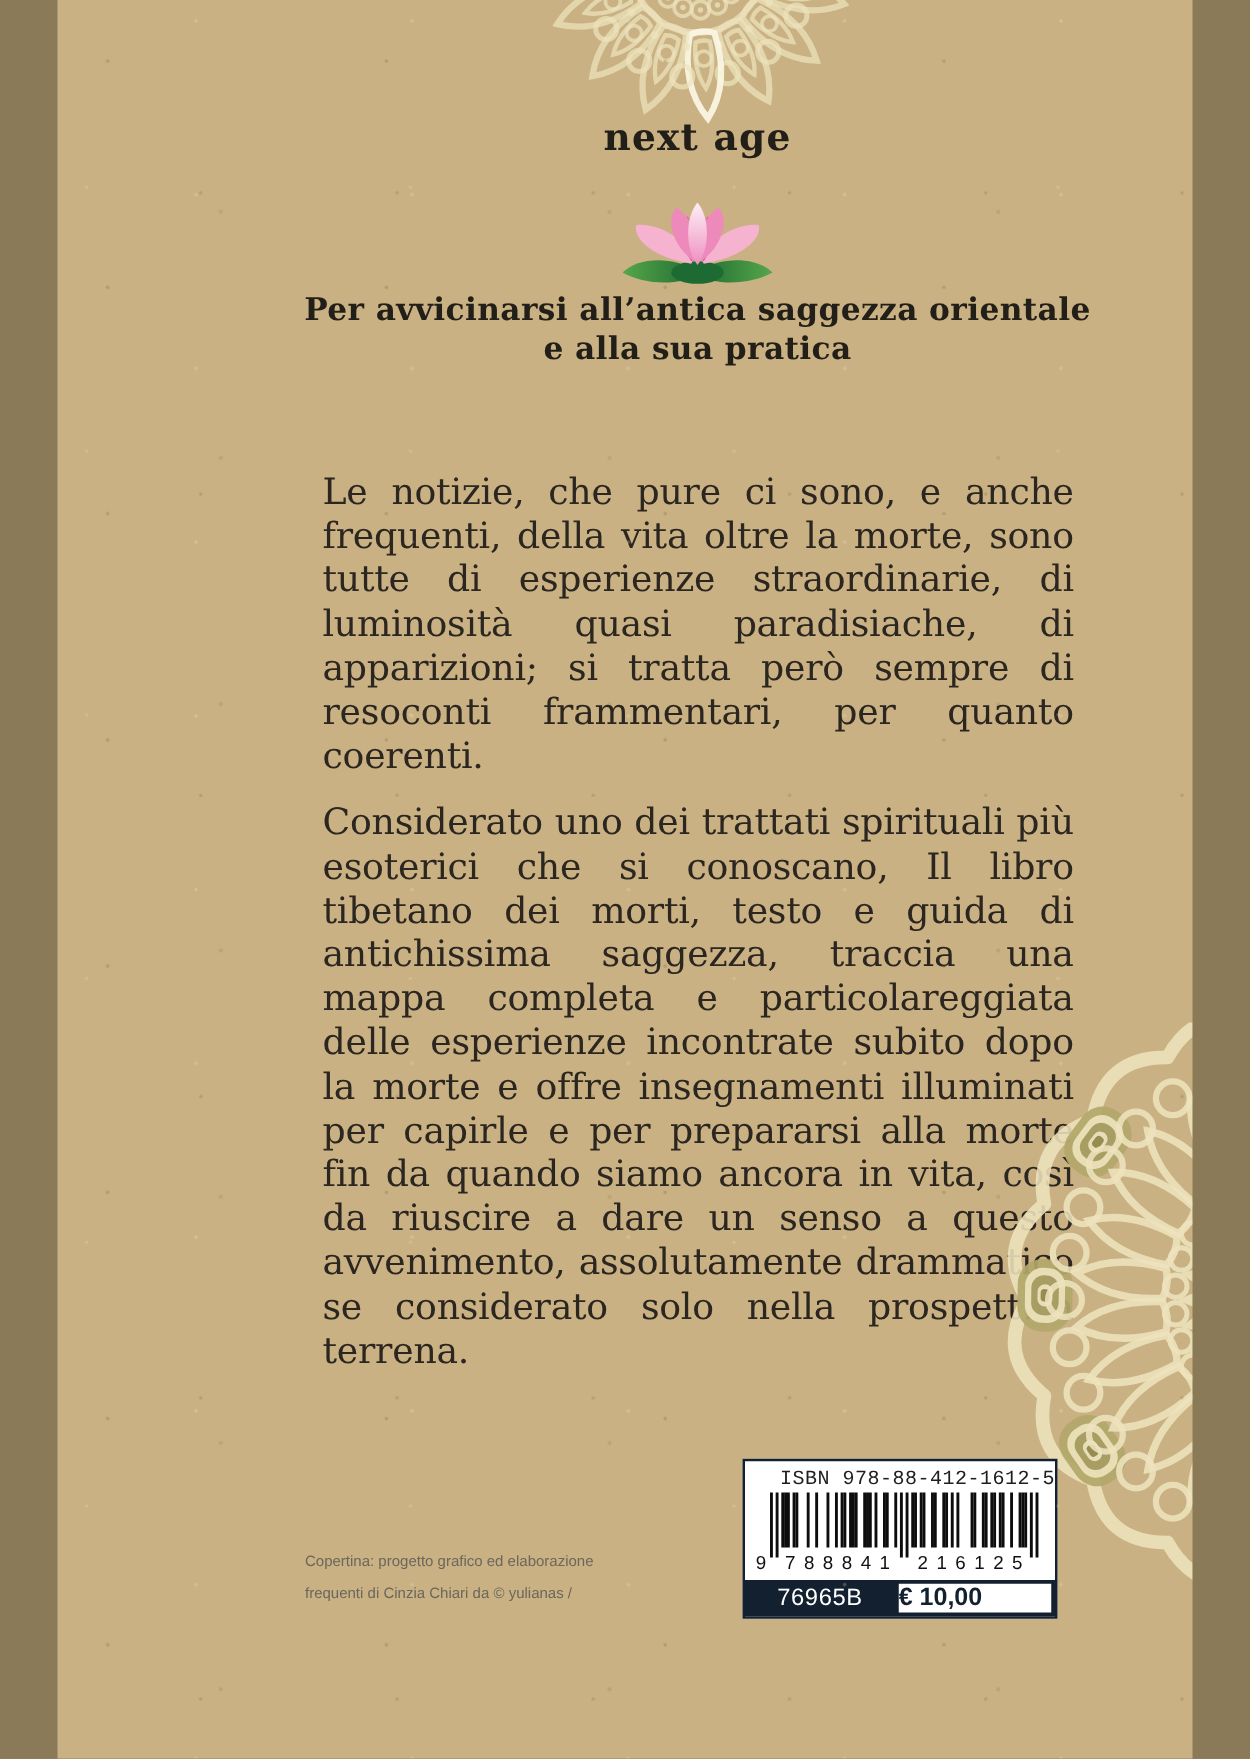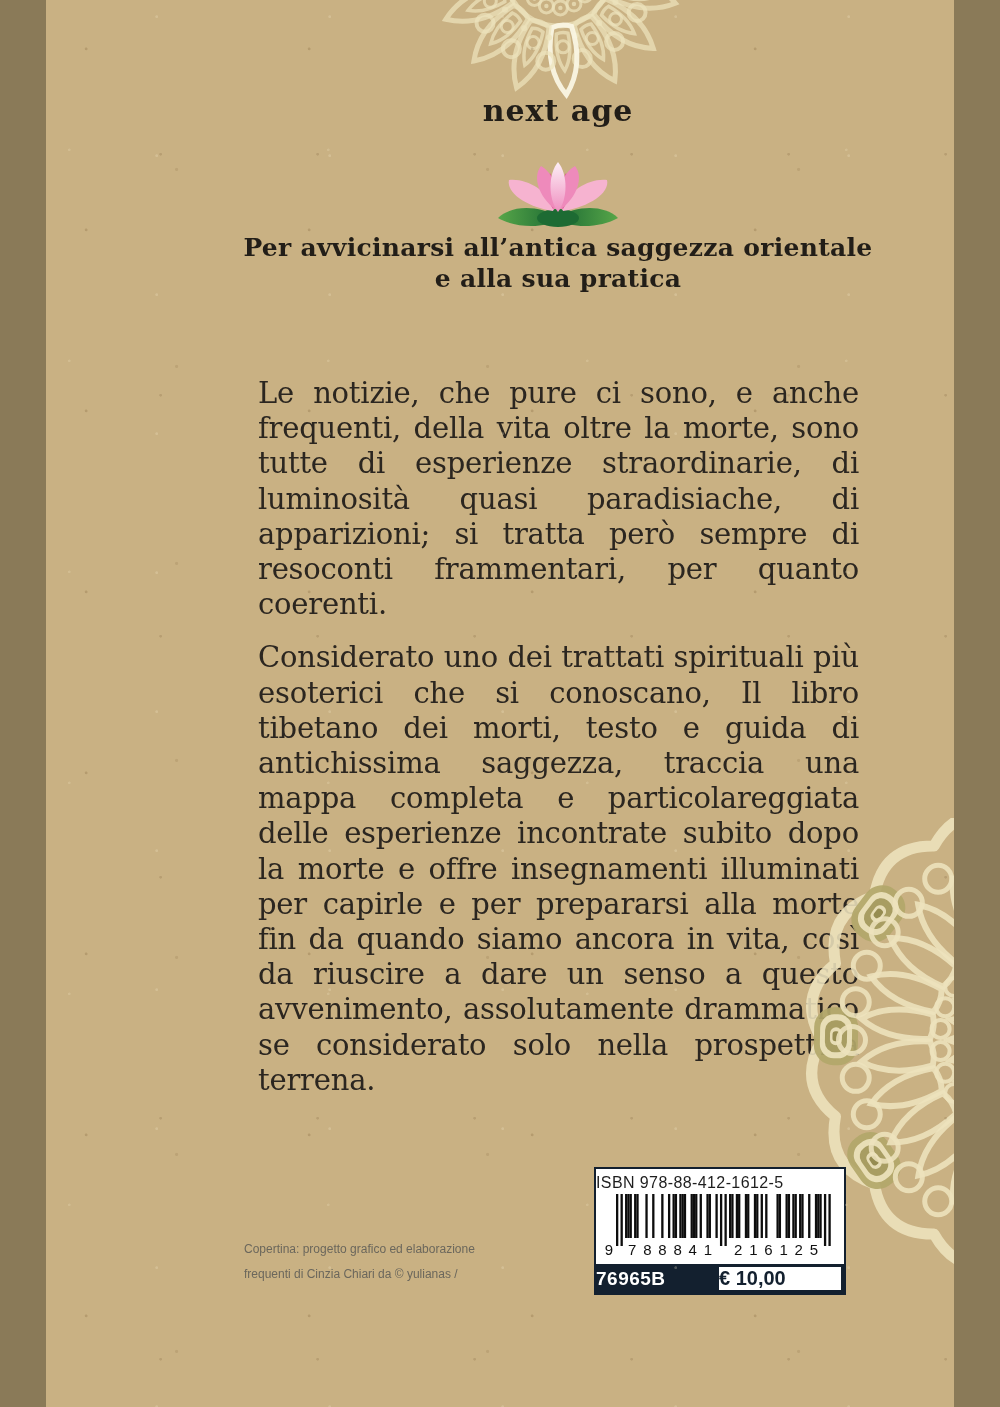--- a/index.html
+++ b/index.html
@@ -48,29 +48,29 @@
     color:var(--credits_gray);
     font-family:"Liberation Sans","DejaVu Sans",sans-serif;
     font-size:12px;line-height:25px;
   }
   .barcode-box{
     position:absolute;left:548px;top:1167px;width:252px;height:128px;
     background:var(--white);border:2px solid var(--navy);
     font-family:"Liberation Sans","DejaVu Sans",sans-serif;
   }
   .isbn{
-    text-align:left;color:#1e1e1e;font-size:16px;line-height:18px;
-    padding-top:5px;letter-spacing:.4px;
+    text-align:right;color:#1e1e1e;font-size:16px;line-height:18px;
+    padding-top:5px;letter-spacing:.4px;font-family:Liberation Mono, monospace;
   }
   .barcode-svg{display:block;margin:1px auto 0;}
   .price-row{position:absolute;left:0;right:0;bottom:0;height:29px;background:var(--navy);}
   .product-code{
     position:absolute;left:0;top:0;width:120px;height:29px;
-    color:#fff;font-weight:bold;font-size:19px;line-height:29px;
-    letter-spacing:.5px;
+    color:#fff;font-weight:normal;font-size:19px;line-height:29px;
+    text-align:center;letter-spacing:.5px;
   }
   .price-box{
     position:absolute;right:3px;top:3px;bottom:3px;width:122px;background:var(--white);
     color:var(--navy);font-weight:bold;font-size:20px;line-height:23px;text-align:left;
   }
 </style>
 </head>
 <body>
 
 <div class="cover">

